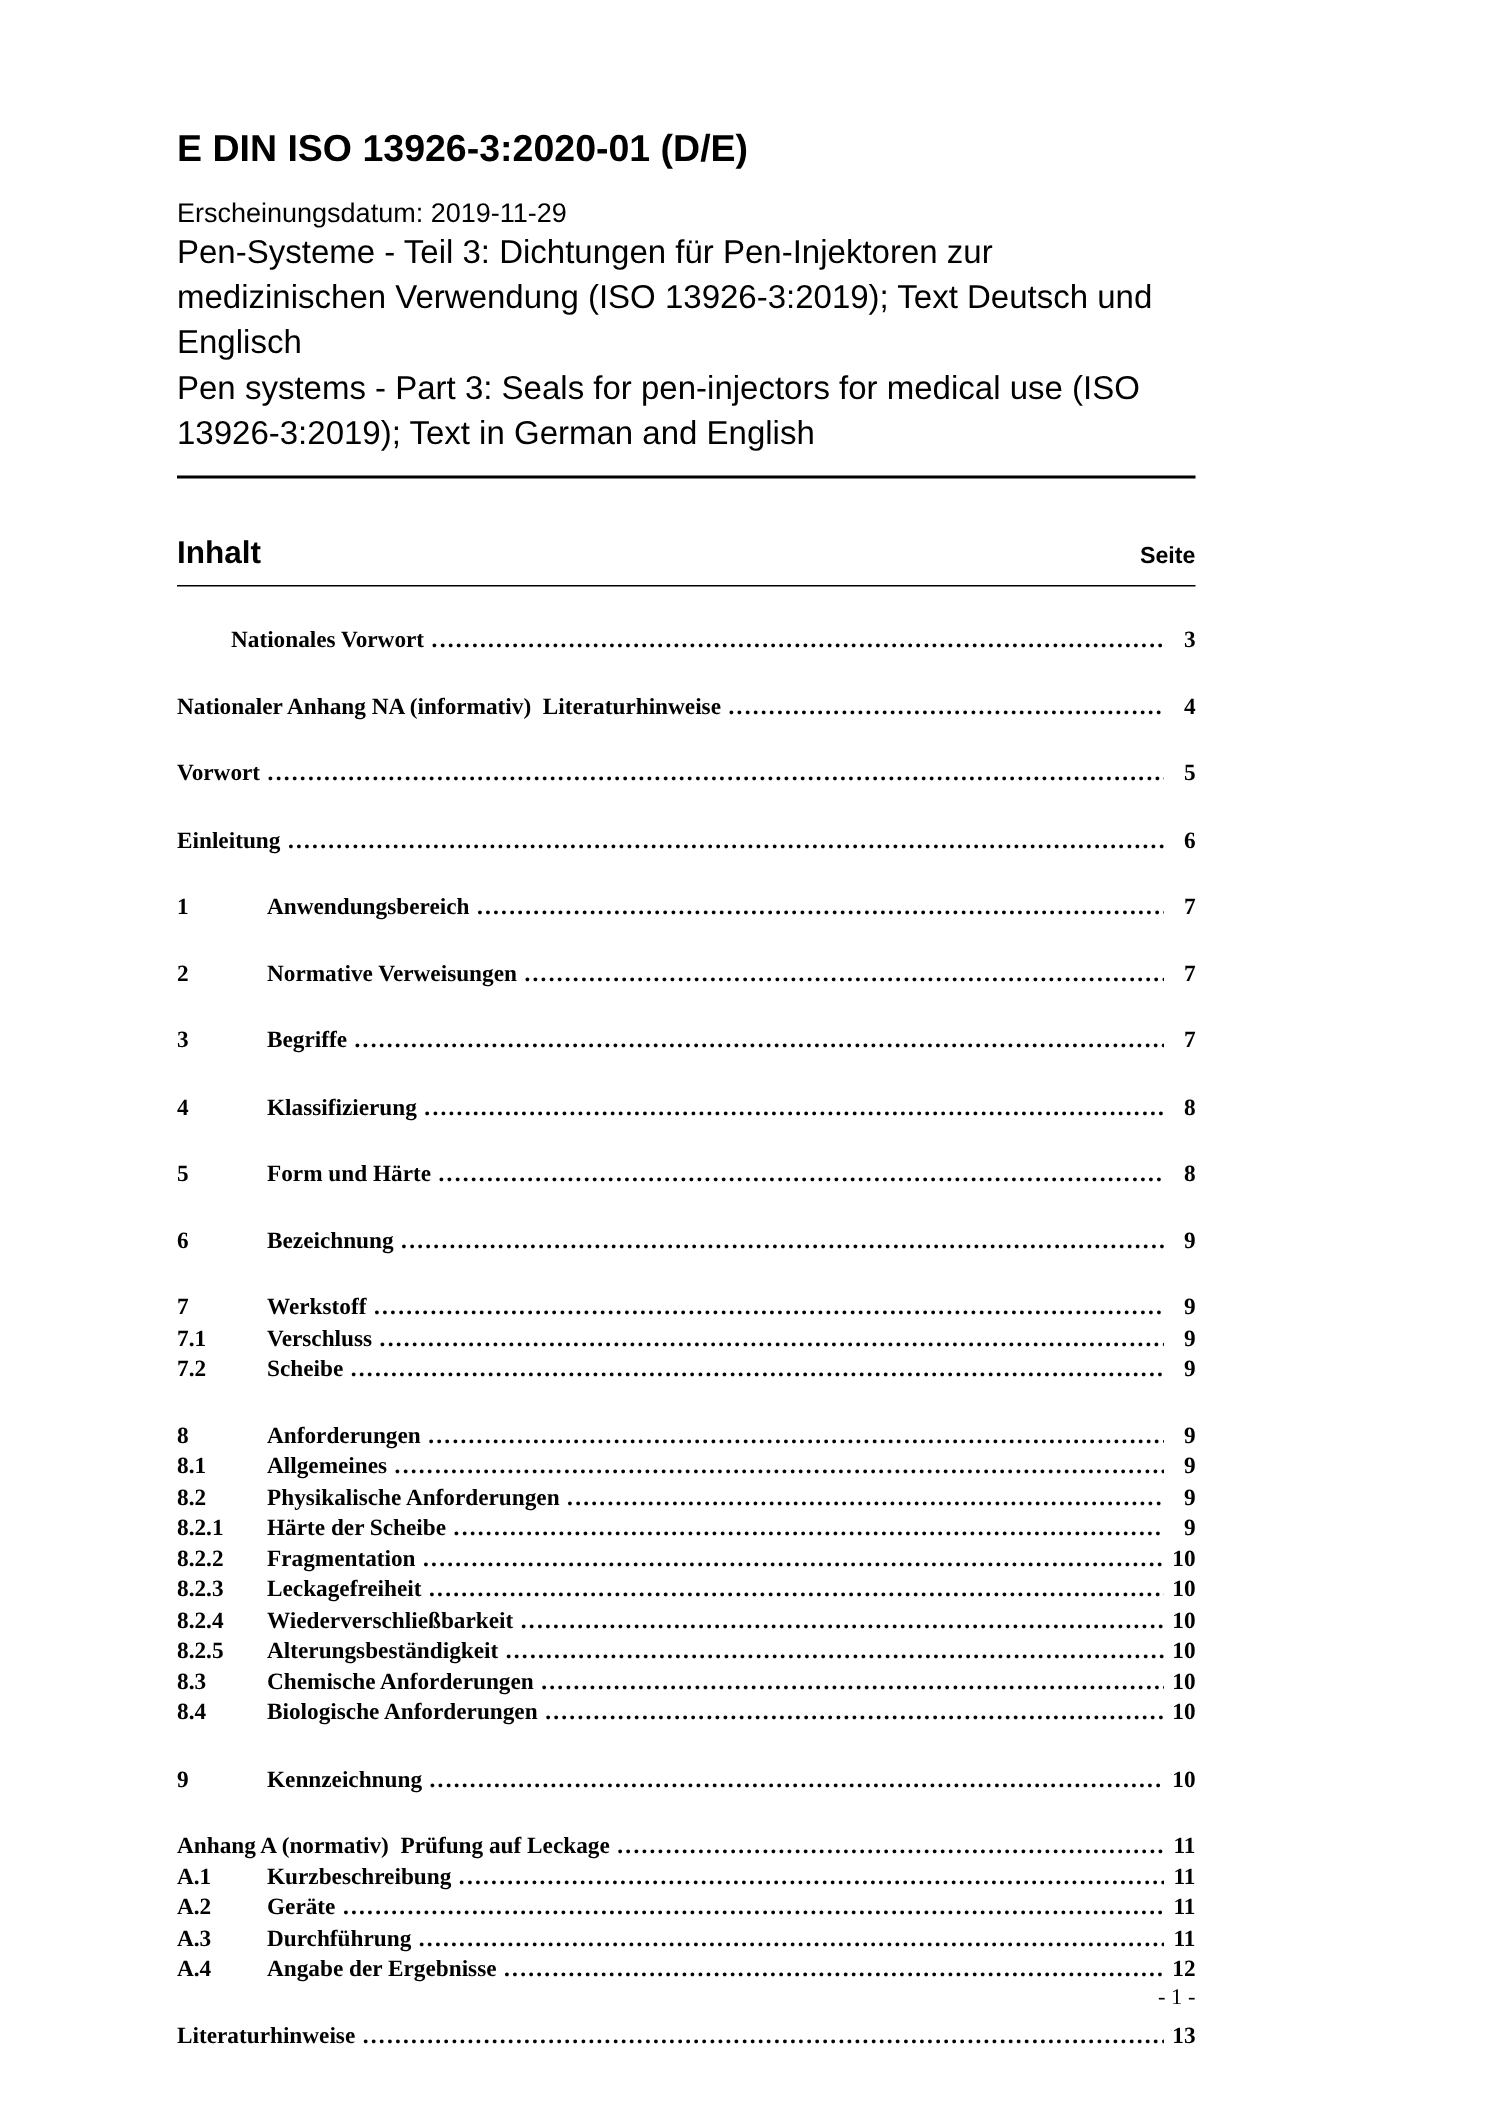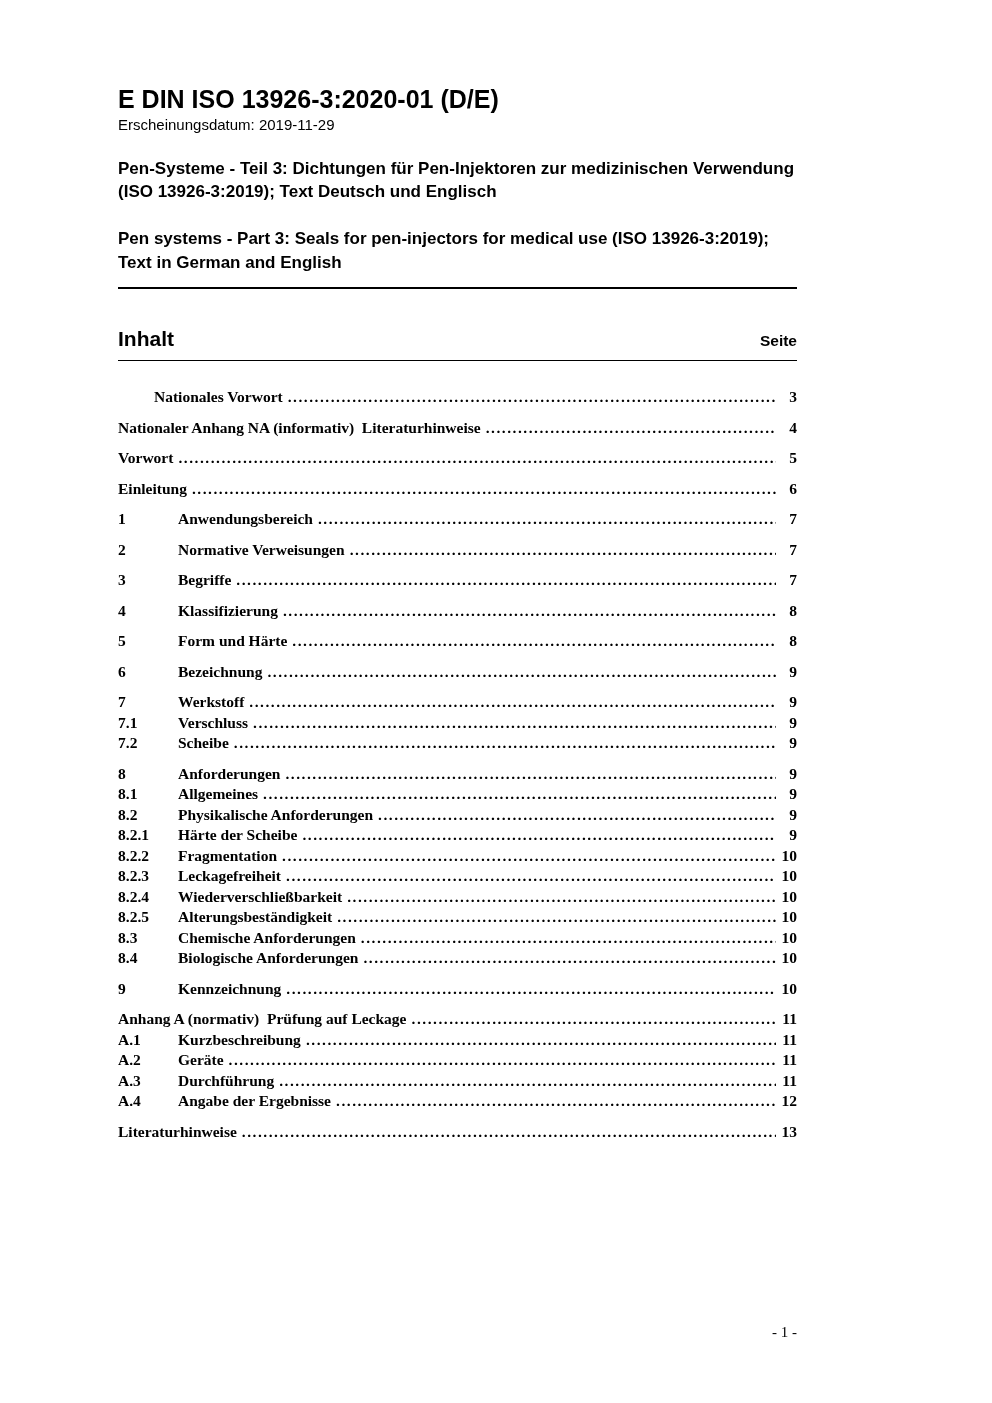--- a/index.html
+++ b/index.html
@@ -17,29 +17,28 @@
 
   
   .doc-title {
     font-family: "Liberation Sans", sans-serif;
     font-size: 25px;
     font-weight: bold;
     line-height: 1.1;
   }
   .pubdate {
     font-family: "Liberation Sans", sans-serif;
-    font-size: 15px;
-    margin-top: 2px;
+    font-size: 18px;
+    margin-top: 18px;
   }
   .doc-subtitle {
     font-family: "Liberation Sans", sans-serif;
-    font-size: 17px;
-    font-weight: bold;
+    font-size: 22px;
+    font-weight: normal;
     line-height: 1.38;
-    margin-top: 24px;
   }
   .rule {
     border: none;
     border-top: 2px solid #000;
     margin-top: 13px;
   }
   .rule.thin { border-top-width: 1px; }
 
   
   .toc-header {
@@ -66,21 +65,21 @@
     margin-top: 27px;
     font-family: "Liberation Serif", serif;
     font-weight: bold;
     font-size: 15.5px;
   }
   .toc-row {
     display: flex;
     align-items: baseline;
     height: 20.5px;
   }
-  .toc-row.gap { margin-top: 10px; }
+  .toc-row.gap { margin-top: 24px; }
   .toc-list .toc-row:first-child { margin-top: 0; margin-left: 36px; }
   .toc-num {
     flex: none;
     width: 60px;
   }
   .toc-label {
     flex: none;
     white-space: pre;
     padding-right: 5px;
     max-width: 620px;

